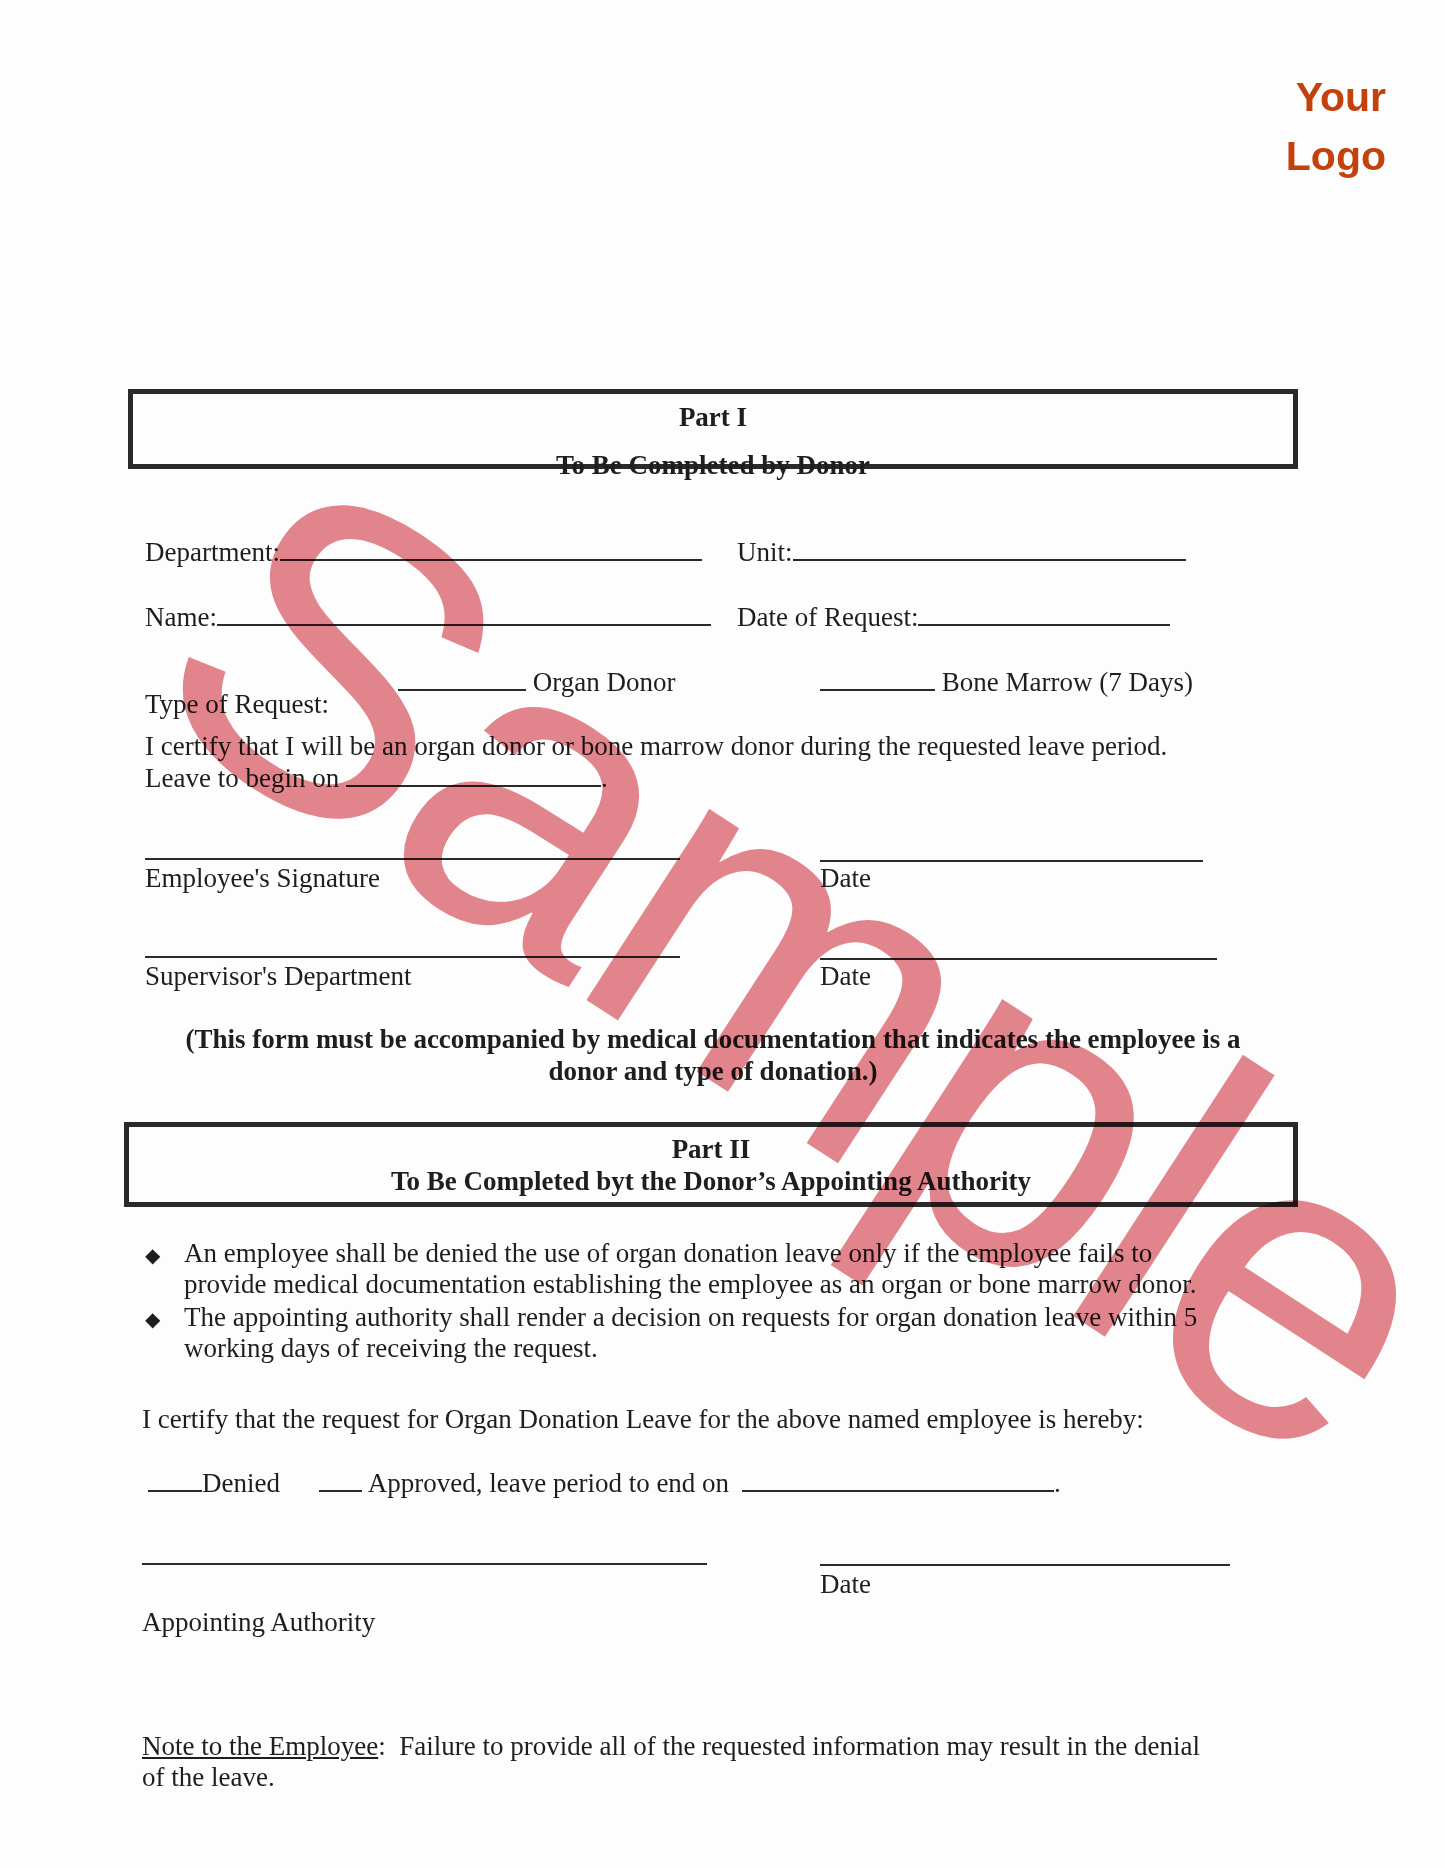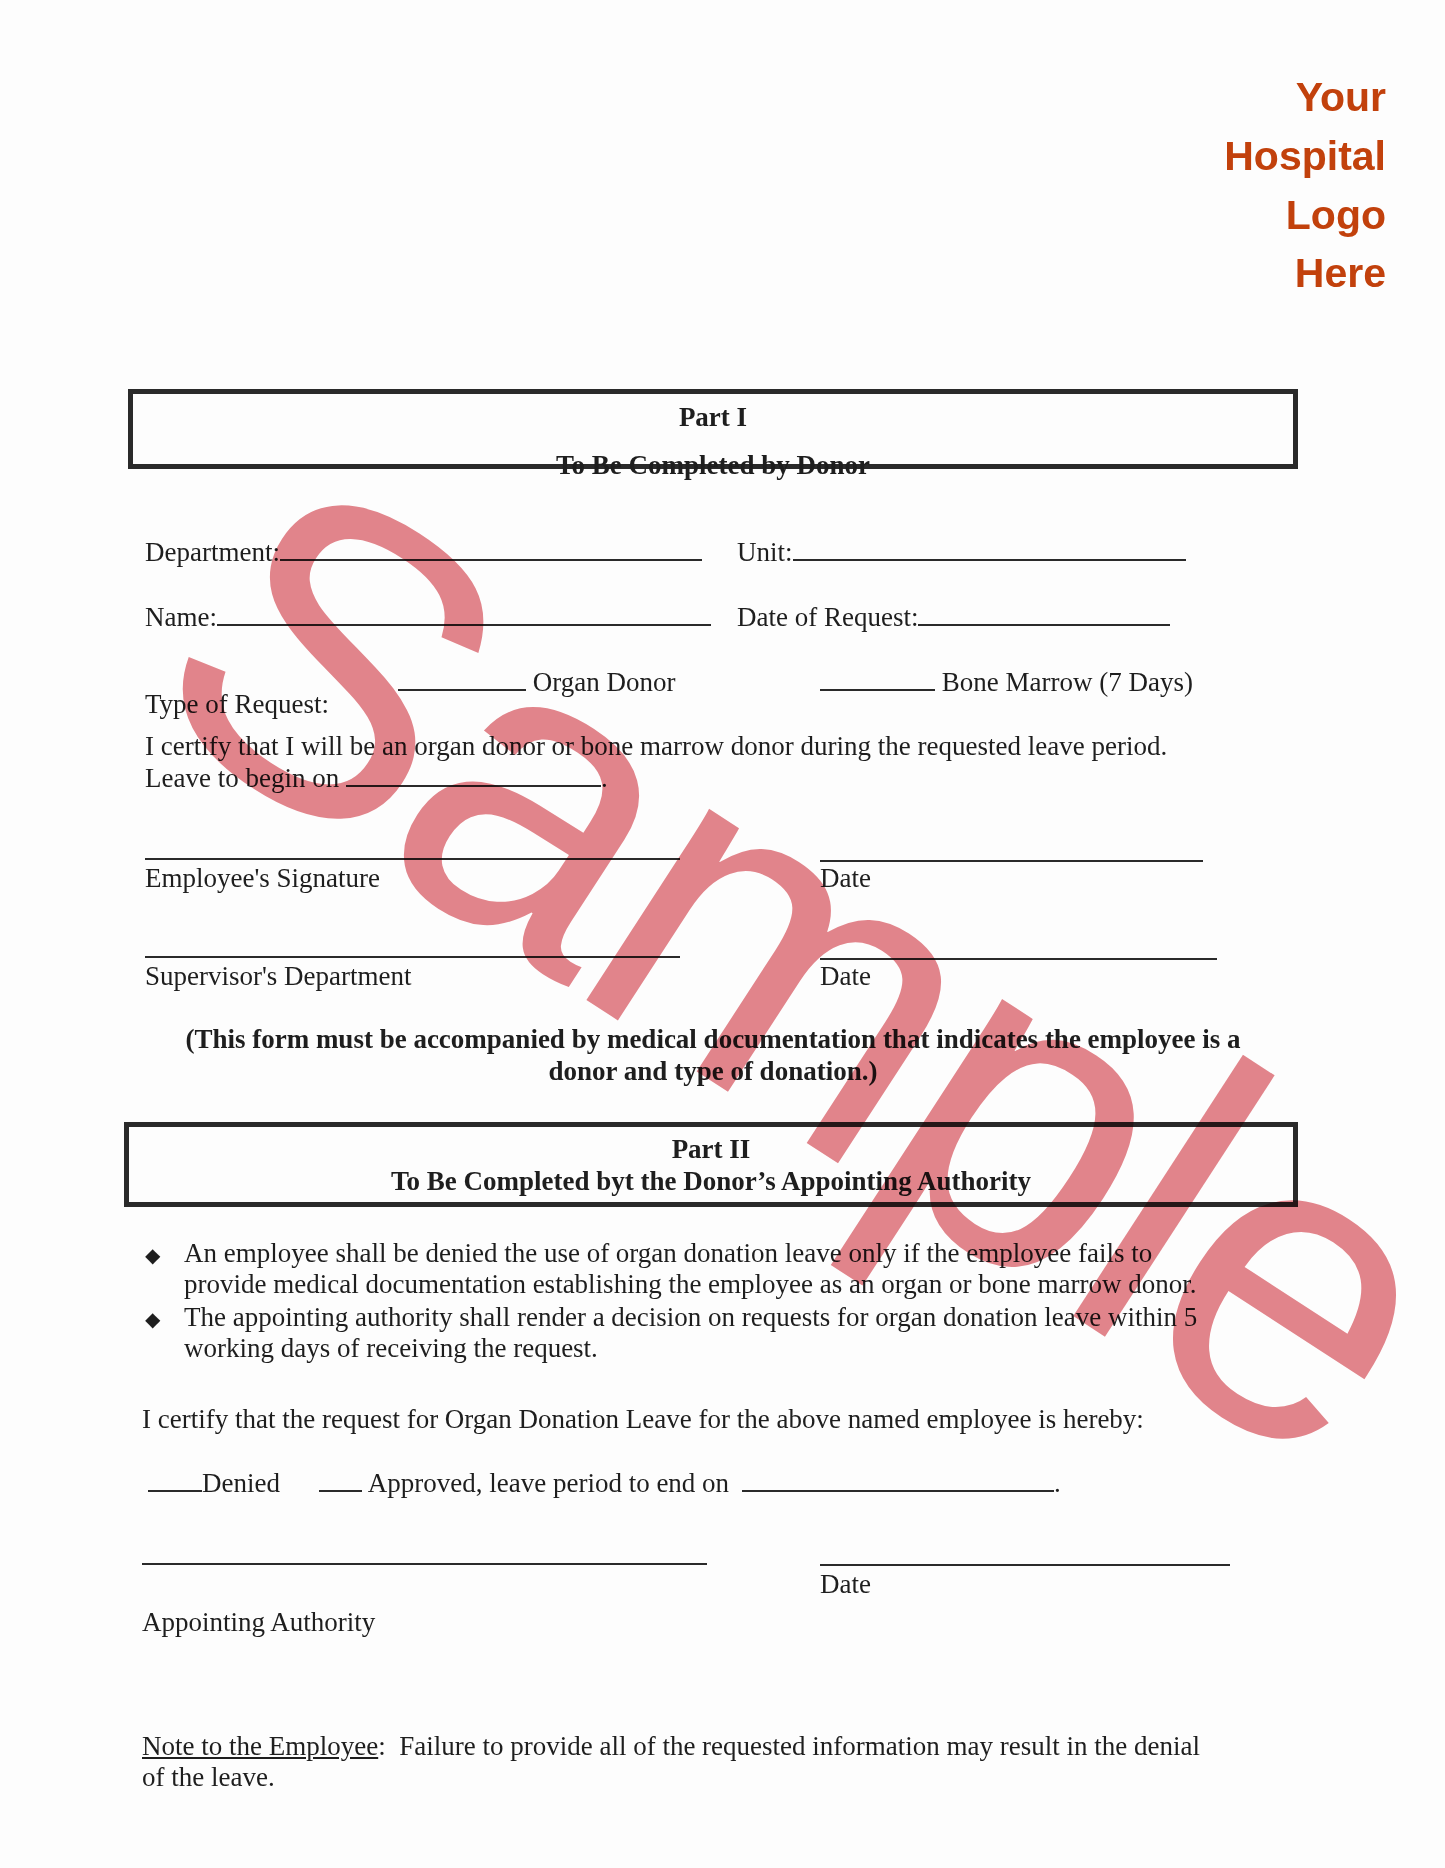--- a/index.html
+++ b/index.html
@@ -33,23 +33,21 @@
     pointer-events: none; white-space: nowrap; text-align: center;
   }
   .bullet { font-size: 20px; }
   .u { text-decoration: underline; }
 </style>
 </head>
 <body>
 
 <div class="abs logo" style="top:72px;">
   <div style="height:59px;">Your</div>
-  <div style="height:59px;">Hospital</div>
   <div style="height:58px;">Logo</div>
-  <div style="height:58px;">Here</div>
 </div>
 
 <div class="abs box" style="left:128px; top:389px; width:1170px; height:80px; padding-top:6px;">
   <div style="line-height:34px;">Part I</div>
   <div style="line-height:34px; margin-top:14px;">To Be Completed by Donor</div>
 </div>
 
 <div class="abs txt" style="left:145px; top:535px;">
   <span>Department:</span><span class="blank" style="width:422px;"></span>
 </div>

